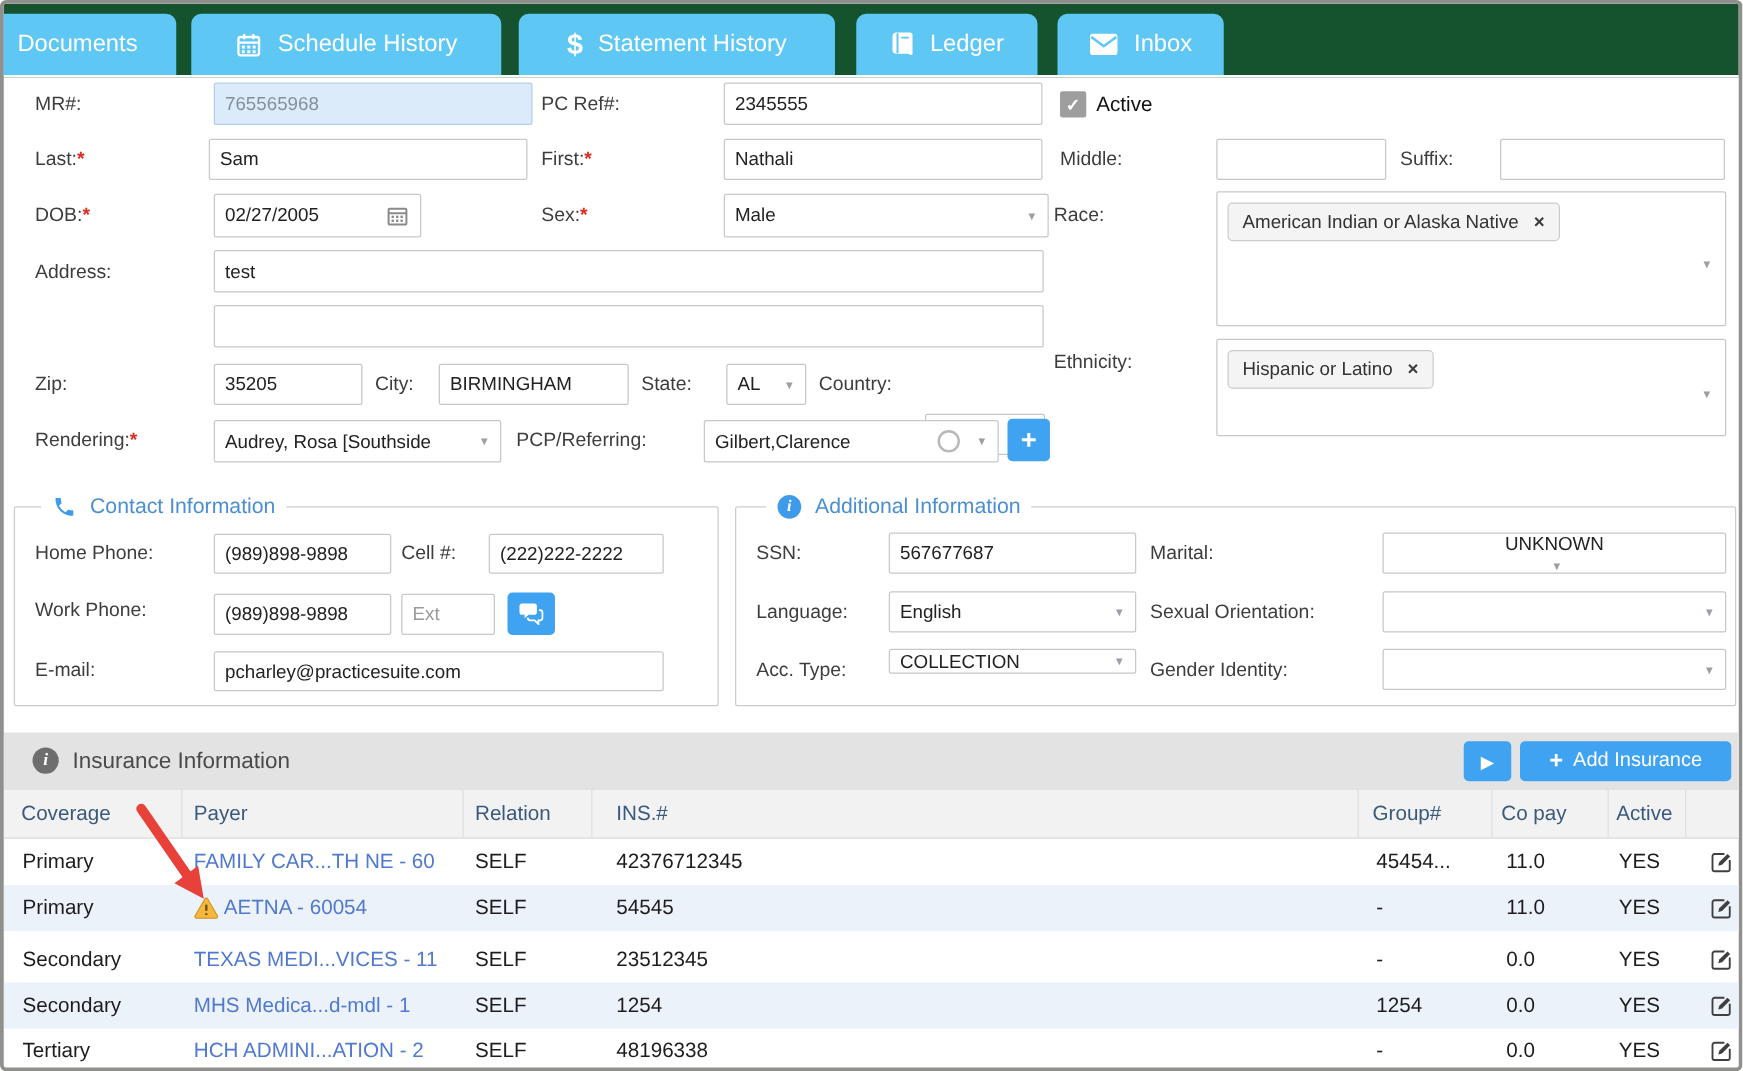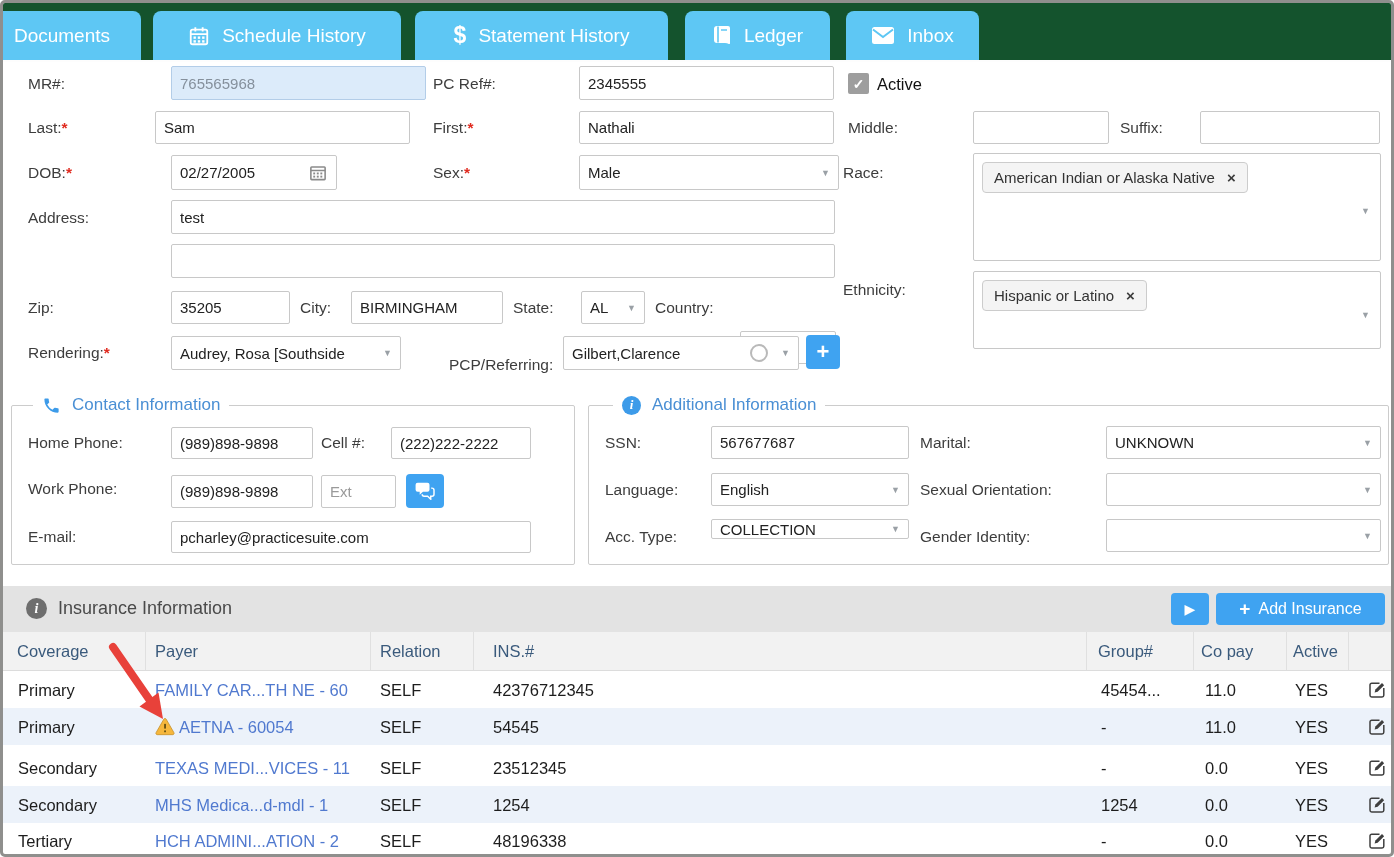--- a/index.html
+++ b/index.html
@@ -123,21 +123,21 @@
   <span class="lbl" style="left:25px;top:72px;">MR#:</span>
   <input class="inp inp-ro" style="left: 168px; top: 63px; width: 255px; height: 34px;" readonly="" value="765565968">
   <span class="lbl" style="left:430px;top:72px;">PC Ref#:</span>
   <input class="inp" style="left: 576px; top: 63px; width: 255px; height: 34px;" value="2345555">
   <span class="checkbox" style="left:845px;top:70px;">
     <span>✓</span>
   </span>
   <span class="lbl" style="left:874px;top:72px;font-size:16.5px;color:#111;">Active</span>
 
   <span class="lbl" style="left:25px;top:116px;"><span>Last:</span><span class="req">*</span></span>
-  <input class="inp" style="left: 152px; top: 108px; width: 255px; height: 33px;" value="Sam">
+  <input class="inp" style="left: 164px; top: 108px; width: 255px; height: 33px;" value="Sam">
   <span class="lbl" style="left:430px;top:116px;"><span>First:</span><span class="req">*</span></span>
   <input class="inp" style="left: 576px; top: 108px; width: 255px; height: 33px;" value="Nathali">
   <span class="lbl" style="left:845px;top:116px;">Middle:</span>
   <input class="inp" style="left: 970px; top: 108px; width: 136px; height: 33px;" value="">
   <span class="lbl" style="left:1117px;top:116px;">Suffix:</span>
   <input class="inp" style="left: 1197px; top: 108px; width: 180px; height: 33px;" value="">
 
   <span class="lbl" style="left:25px;top:161px;"><span>DOB:</span><span class="req">*</span></span>
   <div class="sel" style="left:168px;top:152px;width:166px;height:35px;cursor:text;">
     <span class="sel-text">02/27/2005</span>
@@ -194,21 +194,21 @@
   <div class="sel" style="left:737px;top:288px;width:96px;height:33px;margin-top:40px;">
     <span class="sel-text">USA</span>
     <span class="caret">▼</span>
   </div>
 
   <span class="lbl" style="left:25px;top:341px;"><span>Rendering:</span><span class="req">*</span></span>
   <div class="sel" style="left:168px;top:333px;width:230px;height:34px;">
     <span class="sel-text">Audrey, Rosa [Southside</span>
     <span class="caret">▼</span>
   </div>
-  <span class="lbl" style="left:410px;top:353px;margin-left:36px;">PCP/Referring:</span>
+  <span class="lbl" style="left:410px;top:341px;">PCP/Referring:</span>
   <div class="sel" style="left:560px;top:333px;width:236px;height:34px;">
     <span class="sel-text">Gilbert,Clarence</span>
     <span style="display:flex;align-items:center;gap:9px;">
       <span class="pcp-circle"></span>
       <span class="caret">▼</span>
     </span>
   </div>
   <div class="btn-sq" style="left:803px;top:332px;width:34px;height:34px;font-size:22px;font-weight:bold;">
     <span>+</span>
   </div>
@@ -241,21 +241,21 @@
   <input class="inp" style="left: 168px; top: 518px; width: 360px; height: 32px;" value="pcharley@practicesuite.com">
 
   <div class="fieldset" style="left:585px;top:402px;width:799px;height:158px;"></div>
   <div class="legend" style="left:610px;top:390px;">
     <span class="info-ic">i</span>
     <span>Additional Information</span>
   </div>
   <span class="lbl" style="left:602px;top:431px;">SSN:</span>
   <input class="inp" style="left: 708px; top: 423px; width: 198px; height: 33px;" value="567677687">
   <span class="lbl" style="left:917px;top:431px;">Marital:</span>
-  <div class="sel" style="left:1103px;top:423px;width:275px;height:33px;">
+  <div class="sel" style="left:1103px;top:423px;width:275px;height:33px;flex-direction:column;">
     <span class="sel-text">UNKNOWN</span>
     <span class="caret">▼</span>
   </div>
   <span class="lbl" style="left:602px;top:478px;">Language:</span>
   <div class="sel" style="left:708px;top:470px;width:198px;height:33px;">
     <span class="sel-text">English</span>
     <span class="caret">▼</span>
   </div>
   <span class="lbl" style="left:917px;top:478px;">Sexual Orientation:</span>
   <div class="sel" style="left:1103px;top:470px;width:275px;height:33px;">

